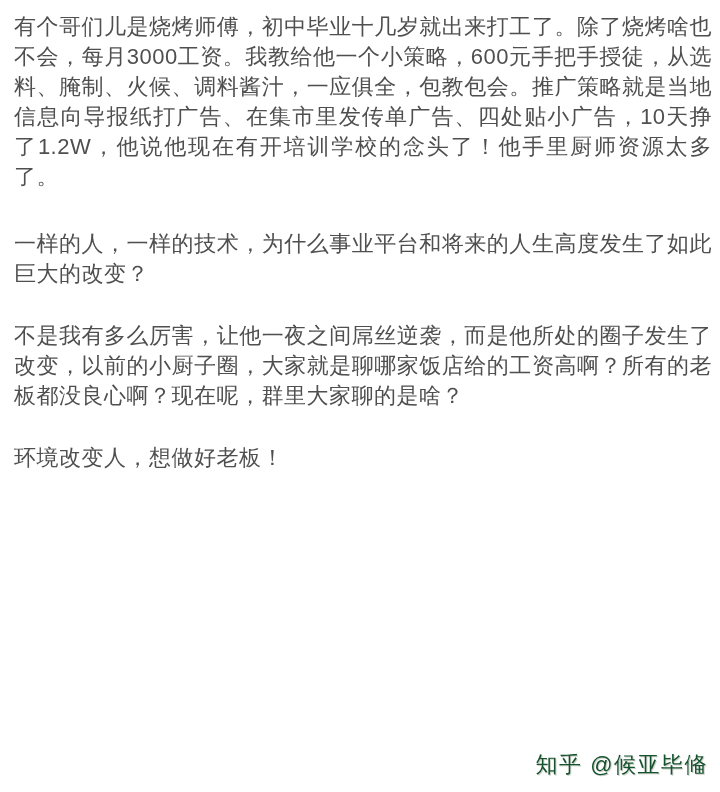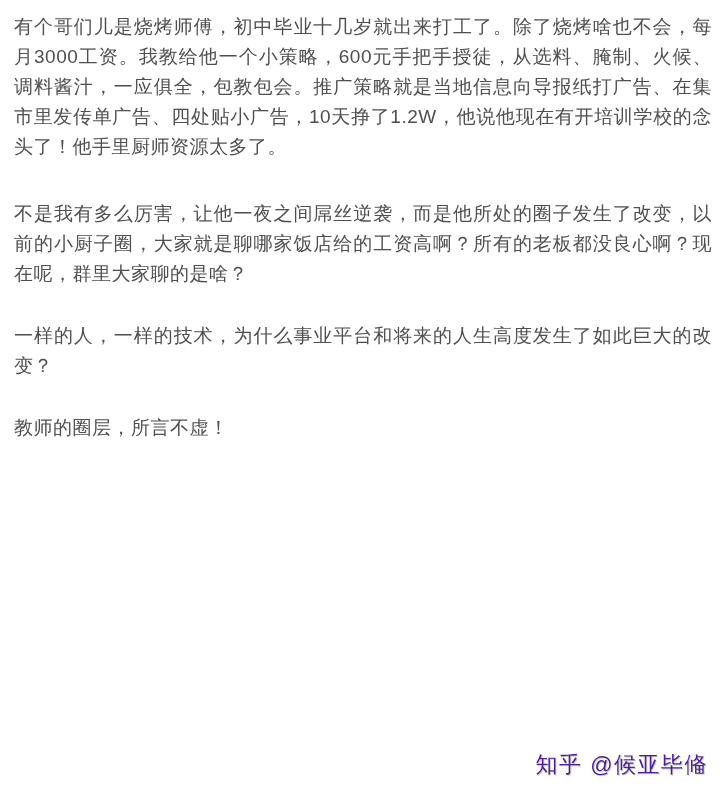--- a/index.html
+++ b/index.html
@@ -13,49 +13,49 @@
     position: relative;
     overflow: hidden;
     font-family: "Liberation Sans", "DejaVu Sans", sans-serif;
   }
   .article {
     position: absolute;
     top: 12px;
     left: 14px;
     width: 698px;
     color: #4f4f4f;
-    font-size: 19px;
+    font-size: 22px;
     line-height: 30px;
     letter-spacing: 0.5px;
     text-align: justify;
     text-justify: inter-ideograph;
   }
   .article p {
     margin: 0;
     word-break: break-all;
   }
   .gap-a { margin-bottom: 37px !important; }
   .gap-b { margin-bottom: 32px !important; }
   .gap-c { margin-bottom: 54px !important; }
   .gap-d { margin-bottom: 90px !important; }
   .watermark {
     position: absolute;
     top: 750px;
     right: 12px;
     font-size: 22px;
     letter-spacing: 1.5px;
-    color: #4c1d95;
+    color: #14532d;
     text-shadow: 1px 1px 0 #cfcfcb, -1px -1px 0 #ffffff;
     white-space: nowrap;
     user-select: none;
   }
 </style>
 </head>
 <body>
 
 <div class="article">
   <p class="gap-a">有个哥们儿是烧烤师傅，初中毕业十几岁就出来打工了。除了烧烤啥也不会，每月3000工资。我教给他一个小策略，600元手把手授徒，从选料、腌制、火候、调料酱汁，一应俱全，包教包会。推广策略就是当地信息向导报纸打广告、在集市里发传单广告、四处贴小广告，10天挣了1.2W，他说他现在有开培训学校的念头了！他手里厨师资源太多了。</p>
+  <p class="gap-b">一样的人，一样的技术，为什么事业平台和将来的人生高度发生了如此巨大的改变？</p>
   <p class="gap-b">不是我有多么厉害，让他一夜之间屌丝逆袭，而是他所处的圈子发生了改变，以前的小厨子圈，大家就是聊哪家饭店给的工资高啊？所有的老板都没良心啊？现在呢，群里大家聊的是啥？</p>
-  <p class="gap-b">一样的人，一样的技术，为什么事业平台和将来的人生高度发生了如此巨大的改变？</p>
-  <p class="gap-c">教师的圈层，所言不虚！</p>
+  <p class="gap-c">环境改变人，想做好老板！</p>
 </div>
 
 <div class="watermark">知乎 @候亚毕偹</div>
 
 </body></html>

